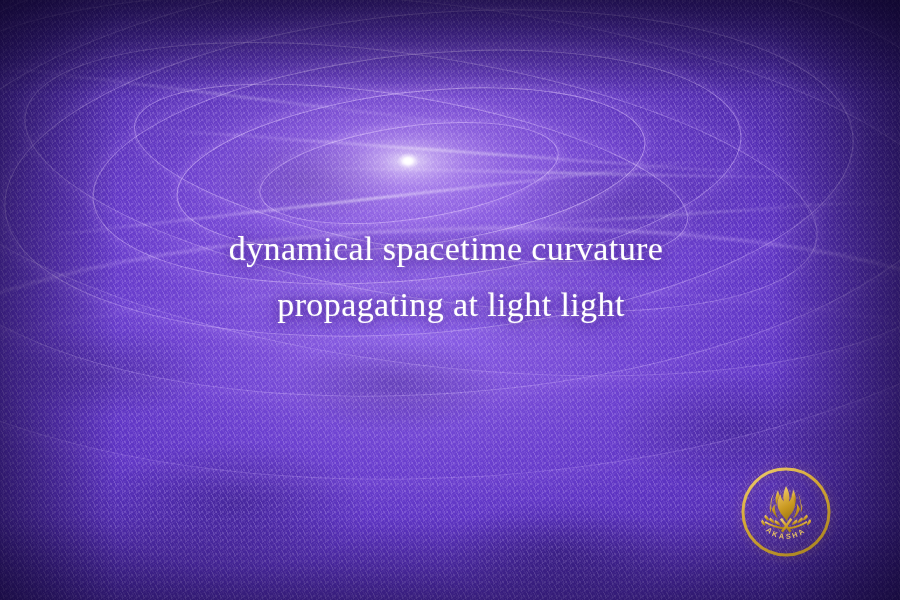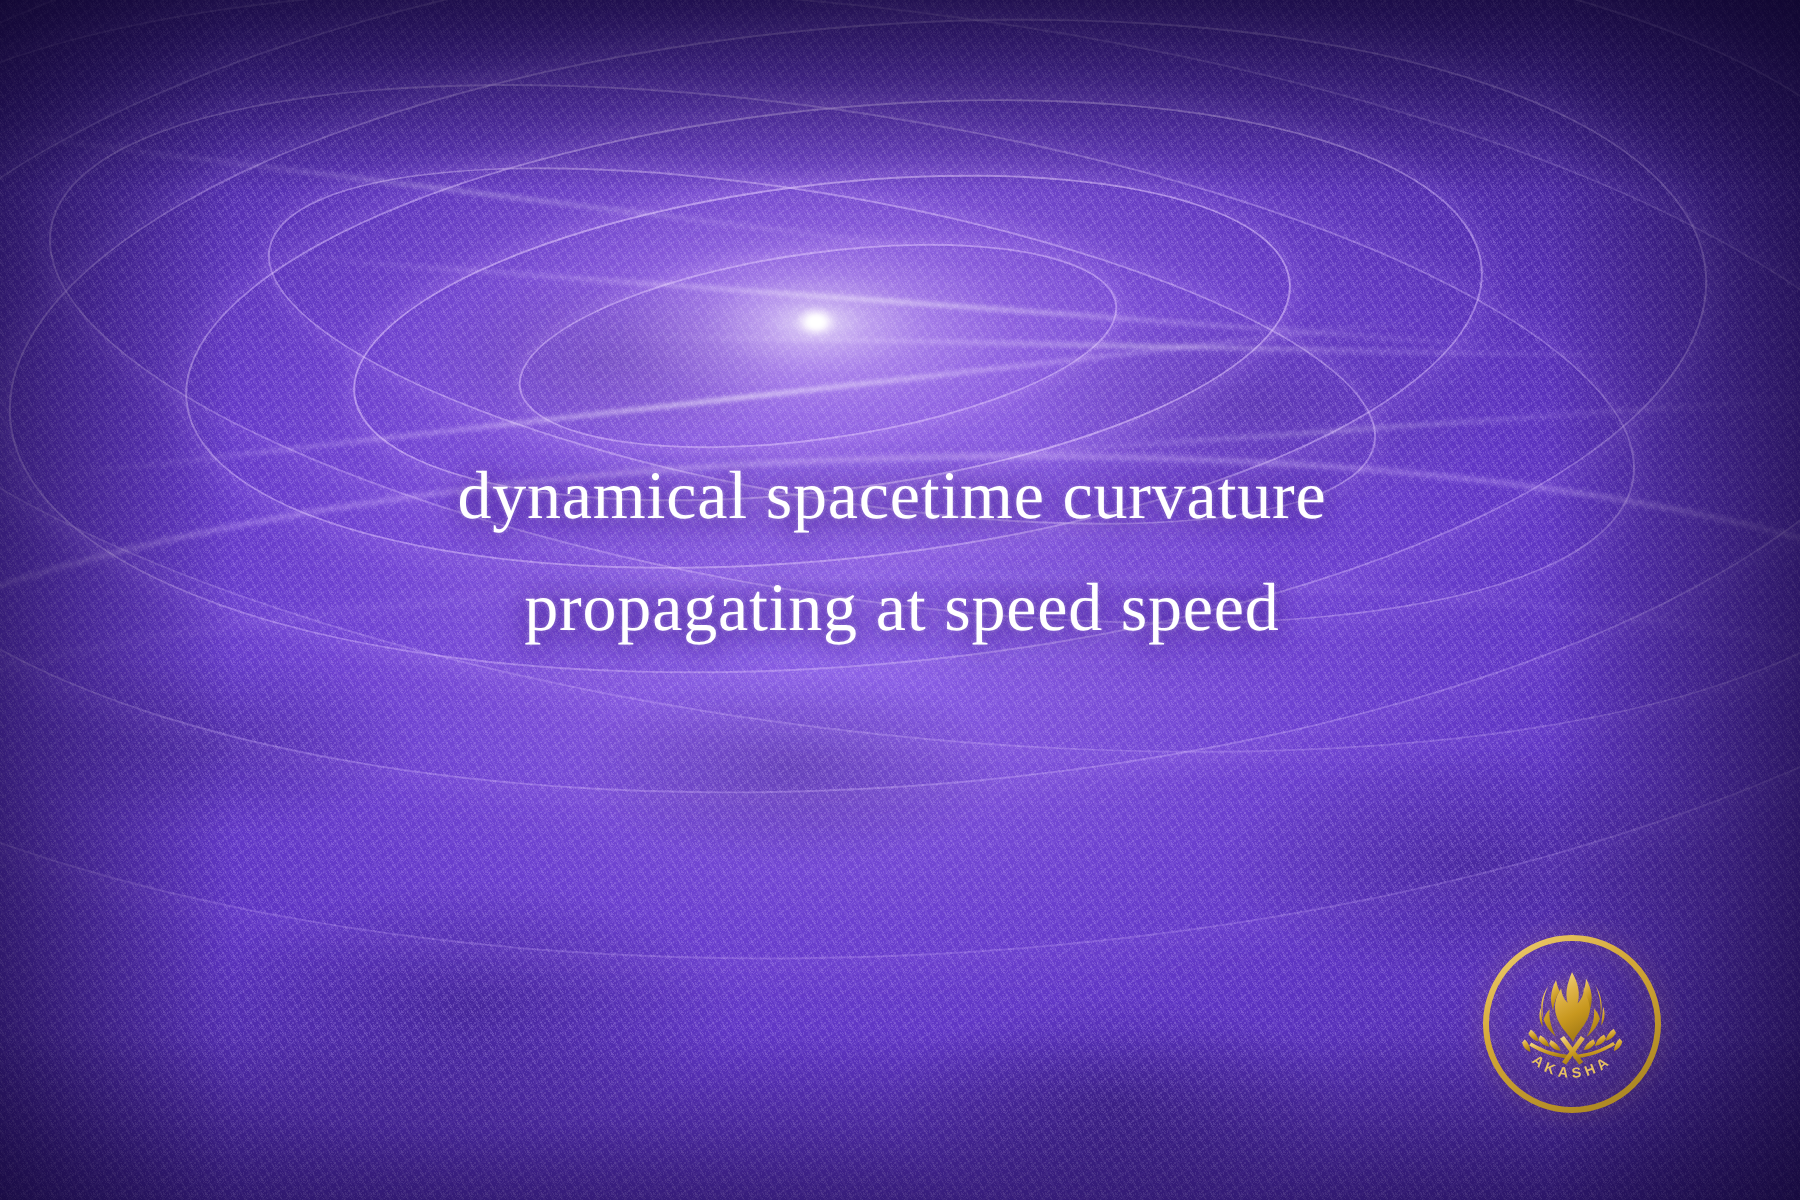--- a/index.html
+++ b/index.html
@@ -338,21 +338,21 @@
   <div id="emitter-glow"></div>
   <div id="emitter-core"></div>
 
   <div class="layer" id="bg-grain"></div>
   <div class="layer" id="bg-grain2"></div>
   <div class="layer" id="vignette"></div>
   <div class="layer" id="edge-dark"></div>
 
   <div id="caption">
     <span class="cap-line l1">dynamical spacetime curvature</span>
-    <span class="cap-line l2">propagating at speed speed</span>
+    <span class="cap-line l2">propagating at light light</span>
   </div>
 
   <div id="logo">
     <svg viewBox="0 0 92 92" xmlns="http://www.w3.org/2000/svg" aria-hidden="true">
       <defs>
         <linearGradient id="goldGrad" x1="0" y1="0" x2="0.3" y2="1">
           <stop offset="0%" stop-color="#f6dd8e"></stop>
           <stop offset="35%" stop-color="#e0b44a"></stop>
           <stop offset="70%" stop-color="#c8981f"></stop>
           <stop offset="100%" stop-color="#a87e16"></stop>

